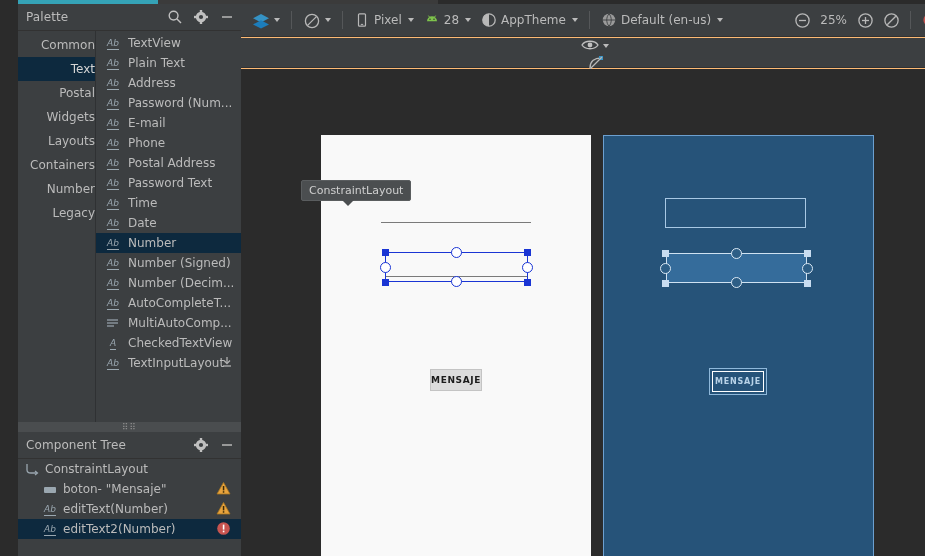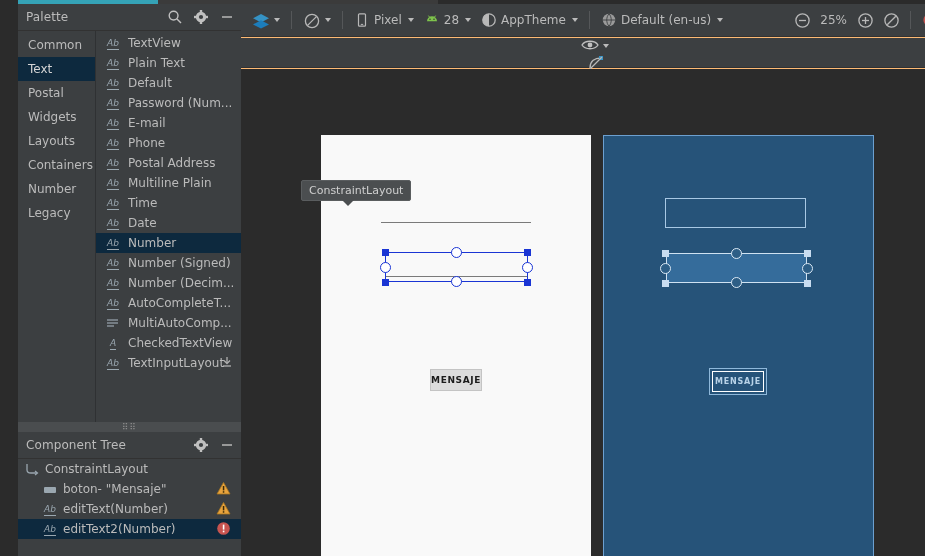--- a/index.html
+++ b/index.html
@@ -49,21 +49,21 @@
     position: absolute; left: 0; top: 27px; width: 223px; height: 391px;
     background: #3c3f41; display: flex;
   }
   .palette-cats {
     width: 78px; height: 100%; background: #3c3f41;
     border-right: 1px solid #2f3133;
     padding-top: 2px; box-sizing: border-box;
   }
   .cat {
     height: 24px; line-height: 24px; padding-left: 10px;
-    font-size: 12px; color: #bbbbbb; cursor: default;
+    font-size: 12px; color: #bbbbbb; cursor: default; text-align: right;
   }
   .cat.sel { background: #0d293e; color: #d4d4d4; }
 
   .palette-items {
     flex: 1; height: 100%; background: #3c3f41; overflow: hidden;
     padding-top: 2px; box-sizing: border-box; position: relative;
   }
   .pitem {
     height: 20px; display: flex; align-items: center;
     padding-left: 8px; font-size: 12px; color: #bbbbbb; cursor: default;
@@ -257,21 +257,21 @@
         <div class="pitem">
           <span class="glyph">
               <span class="ab">Ab</span>
             </span>
           <span>Plain Text</span>
         </div>
         <div class="pitem">
           <span class="glyph">
               <span class="ab">Ab</span>
             </span>
-          <span>Default</span>
+          <span>Address</span>
         </div>
         <div class="pitem">
           <span class="glyph">
               <span class="ab">Ab</span>
             </span>
           <span>Password (Num...</span>
         </div>
         <div class="pitem">
           <span class="glyph">
               <span class="ab">Ab</span>
@@ -287,21 +287,21 @@
         <div class="pitem">
           <span class="glyph">
               <span class="ab">Ab</span>
             </span>
           <span>Postal Address</span>
         </div>
         <div class="pitem">
           <span class="glyph">
               <span class="ab">Ab</span>
             </span>
-          <span>Multiline Plain</span>
+          <span>Password Text</span>
         </div>
         <div class="pitem">
           <span class="glyph">
               <span class="ab">Ab</span>
             </span>
           <span>Time</span>
         </div>
         <div class="pitem">
           <span class="glyph">
               <span class="ab">Ab</span>

